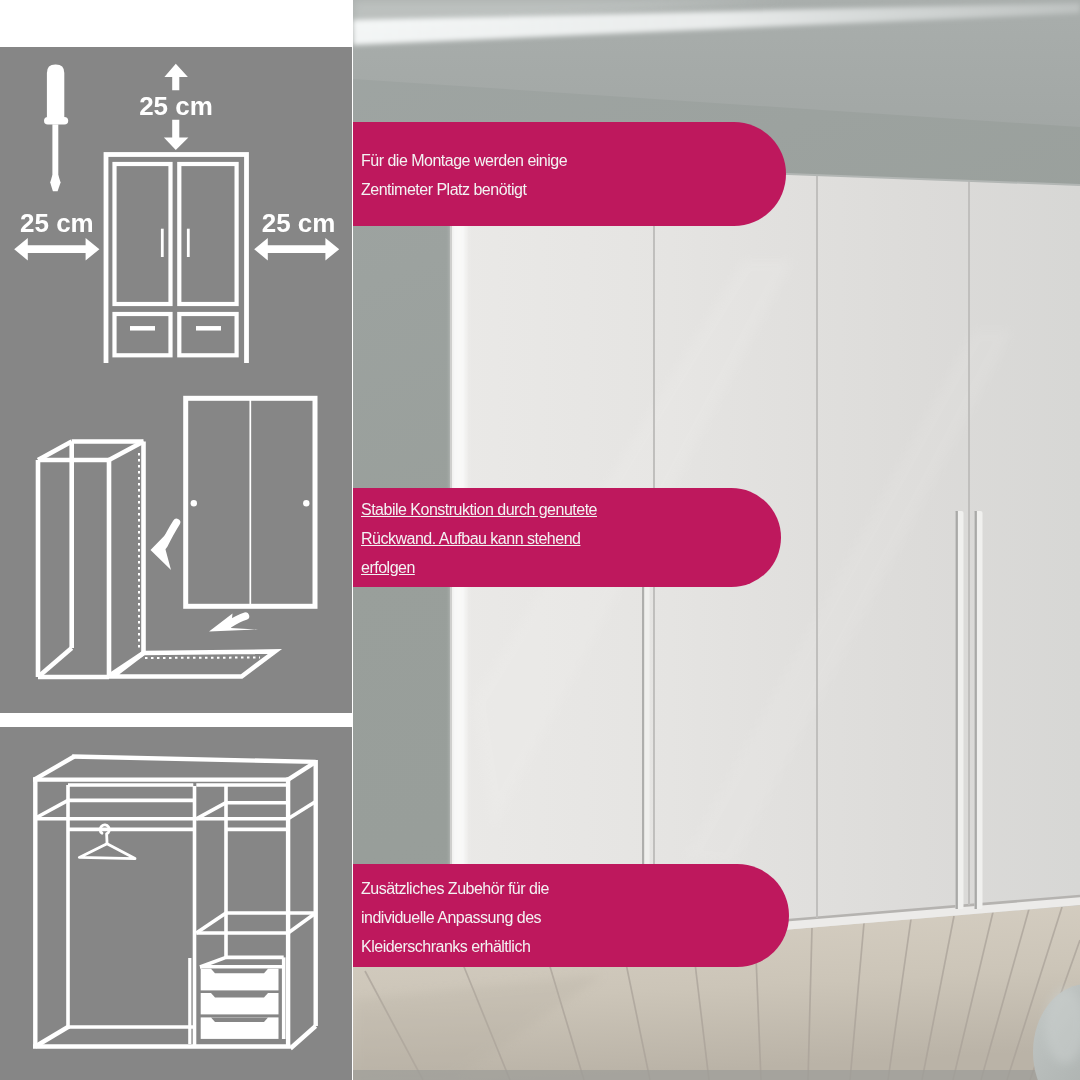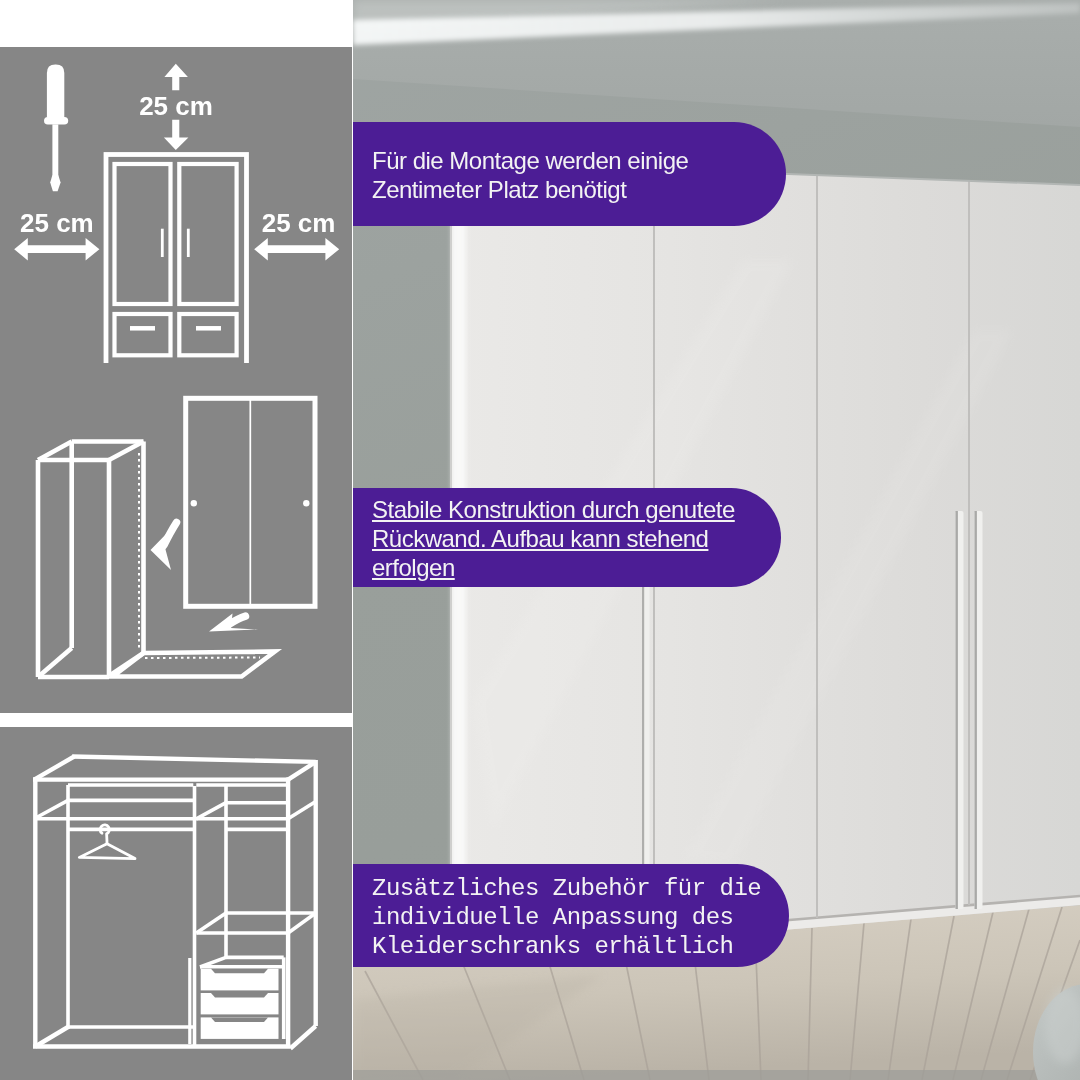--- a/index.html
+++ b/index.html
@@ -2,24 +2,24 @@
 <html><head>
 <meta charset="utf-8">
 <style>
 html,body{margin:0;padding:0;}
 body{width:1080px;height:1080px;overflow:hidden;background:#fff;font-family:"Liberation Sans",sans-serif;position:relative;}
 .panel{position:absolute;left:0;width:352px;background:#868686;}
 #p1{top:0;height:351px;margin-top:47px;}
 #p2{top:363px;height:350px;}
 #p3{top:727px;height:353px;}
 #photo{position:absolute;left:353px;top:0;width:727px;height:1080px;}
-.bub{position:absolute;left:353px;background:#4c1d95;color:#f3f3f3;font-size:24px;letter-spacing:-0.5px;line-height:29px;box-sizing:border-box;padding-left:19px;}
+.bub{position:absolute;left:353px;background:#be185d;color:#f3f3f3;font-size:16px;letter-spacing:-0.5px;line-height:29px;box-sizing:border-box;padding-left:8px;}
 #b1{top:122px;height:104px;width:433px;border-radius:0 52px 52px 0;padding-top:24px;}
 #b2{top:488px;height:99px;width:428px;border-radius:0 50px 50px 0;padding-top:7px;text-decoration:underline;}
-#b3{top:864px;height:103px;width:436px;border-radius:0 52px 52px 0;padding-top:10px;font-family:Liberation Mono, monospace;}
+#b3{top:864px;height:103px;width:436px;border-radius:0 52px 52px 0;padding-top:10px;}
 </style>
 </head>
 <body>
 <div class="panel" id="p1">
 <svg width="352" height="351" viewBox="0 0 352 351">
 <g fill="#fff">
 
 <path d="M 46.9 70.2 L 46.9 26 Q 46.9 17.6 55.3 17.6 L 55.9 17.6 Q 64.3 17.6 64.3 26 L 64.3 70.2 Z"></path>
 <rect x="44" y="70" width="24.2" height="7.6" rx="3.8"></rect>
 <rect x="52.4" y="77.4" width="5.9" height="51"></rect>

